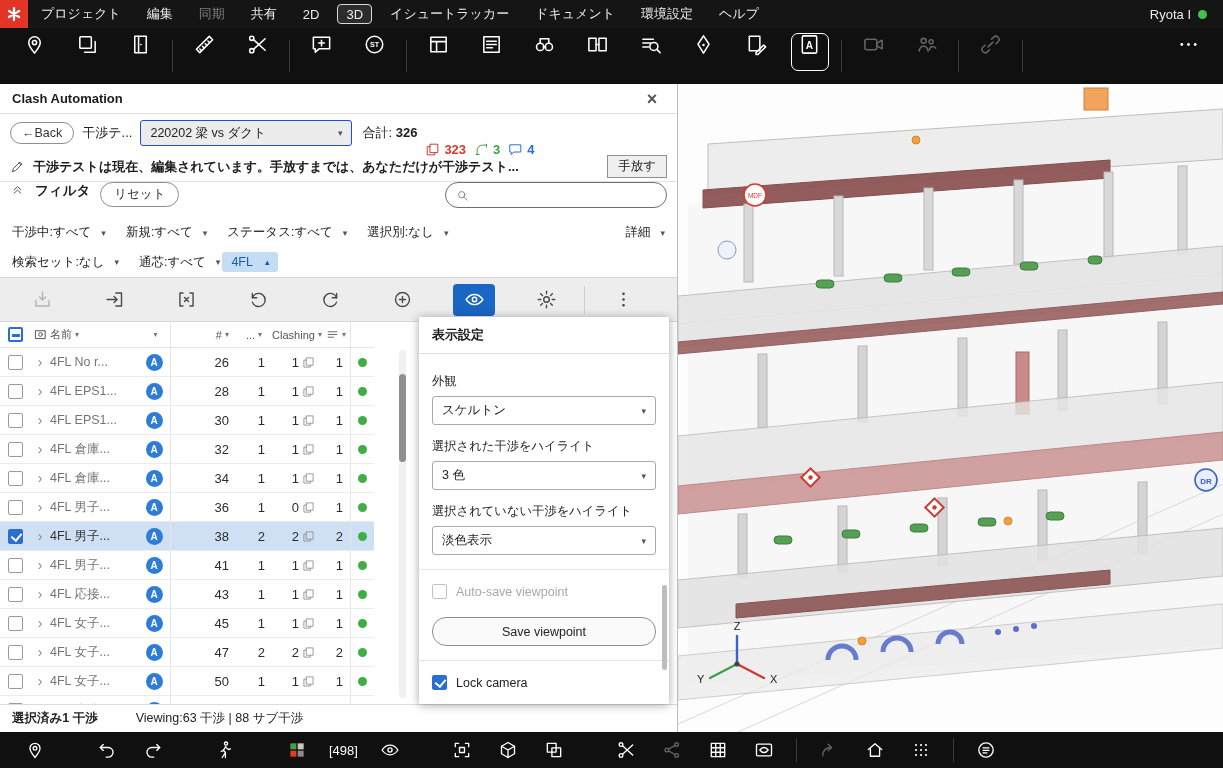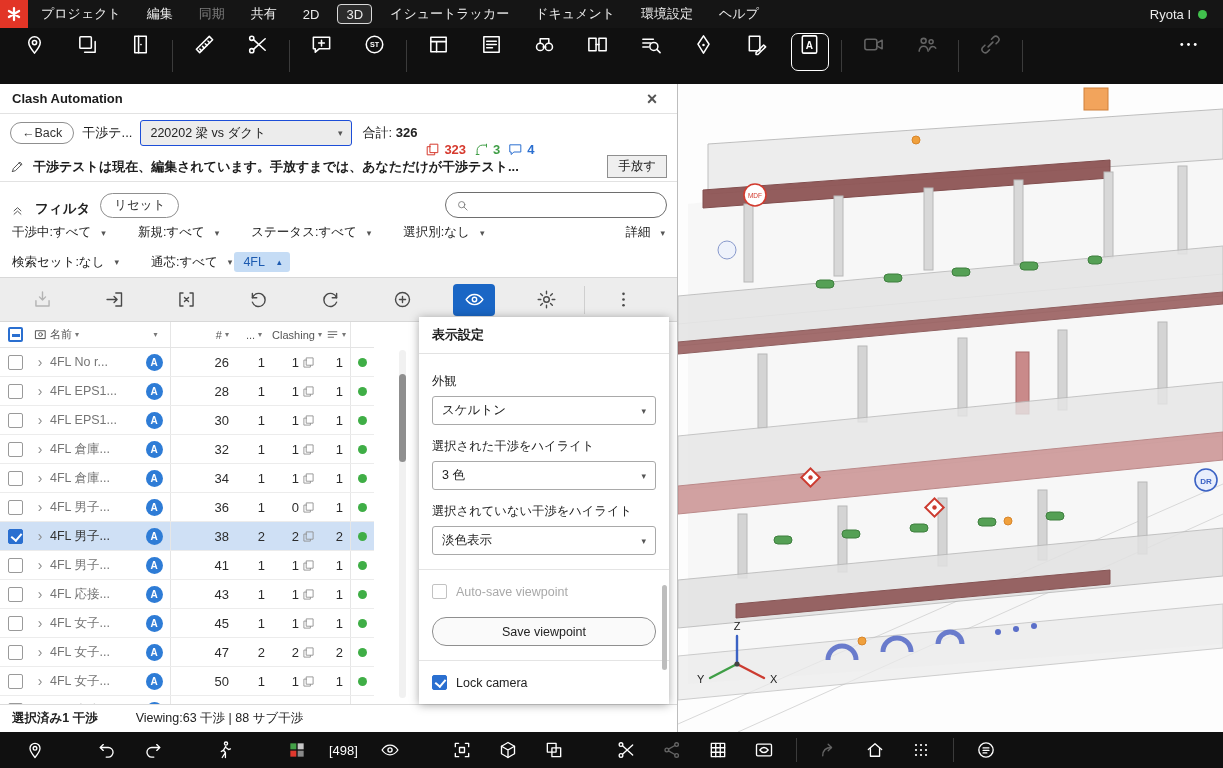--- a/index.html
+++ b/index.html
@@ -57,31 +57,31 @@
   .i svg{width:22px;height:22px;display:block;}
   .i.sm svg{width:15px;height:15px;}
   .i.xs svg{width:13px;height:13px;}
   .i.gray{color:#555;}
 
   .p-notice{height:30px;display:flex;align-items:center;gap:8px;padding:0 10px;border-bottom:1px solid #e2e2e2;flex:0 0 30px;}
   .notetext{font-size:13px;font-weight:bold;color:#1c1c1c;white-space:nowrap;overflow:hidden;max-width:508px;}
   .releasebtn{margin-left:auto;border:1.5px solid #8f8f8f;background:#efefef;font-size:12.5px;padding:2px 10px;
     color:#222;font-family:inherit;}
 
-  .p-filterbar{height:36px;display:flex;align-items:flex-end;gap:10px;padding:0 10px;flex:0 0 36px;}
+  .p-filterbar{height:36px;display:flex;align-items:flex-start;gap:10px;padding:0 10px;flex:0 0 36px;}
   .fb-label{font-size:13.5px;font-weight:bold;color:#222;}
   .resetbtn{border:1.5px solid #8f8f8f;border-radius:13px;background:#fff;padding:3px 13px;font-size:12.5px;
     color:#333;font-family:inherit;}
   .searchbox{margin-left:auto;width:222px;height:26px;border:1.5px solid #6e6e6e;border-radius:13px;display:flex;
     align-items:center;padding:0 10px;color:#777;gap:6px;}
   .searchinput{border:none;outline:none;flex:1;font-size:12px;background:transparent;min-width:0;}
 
   .p-f1,.p-f2{display:flex;align-items:center;padding:0 12px;font-size:12.5px;color:#222;height:29px;flex:0 0 29px;}
   .p-f2{flex:0 0 30px;height:30px;}
-  .fitems{display:flex;align-items:center;gap:32px;}
+  .fitems{display:flex;align-items:center;gap:20px;}
   .flt{display:flex;align-items:center;gap:4px;white-space:nowrap;}
   .flt .dd{margin-left:0;}
   .details{margin-left:auto;}
   .chip{background:#c5dcf5;color:#1c5ab0;padding:3px 9px;border-radius:3px;display:flex;gap:6px;align-items:center;
     font-size:12.5px;margin-left:2px;}
   .chip .dd{color:#1c5ab0;}
 
   
   .p-ltoolbar{height:45px;background:#ededed;display:flex;align-items:center;border-top:1px solid #d8d8d8;
     border-bottom:1px solid #d8d8d8;padding:0 6px;flex:0 0 45px;}

